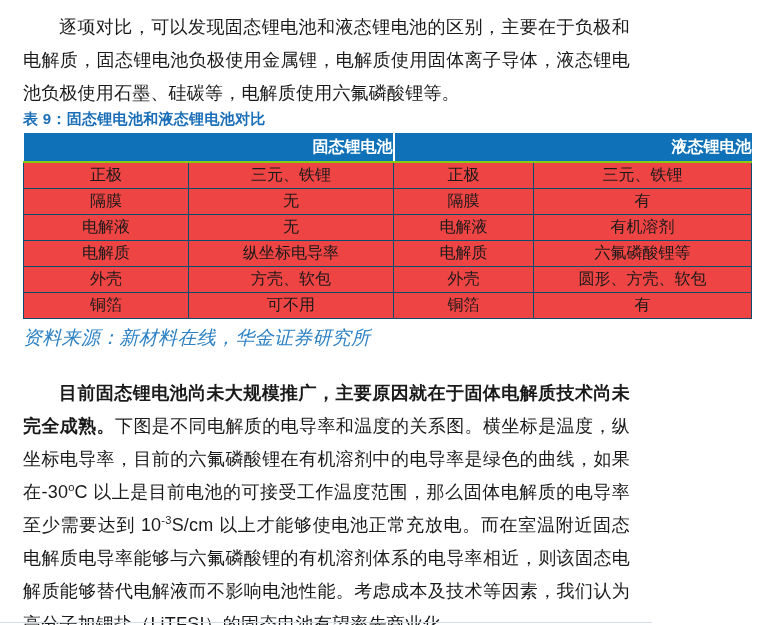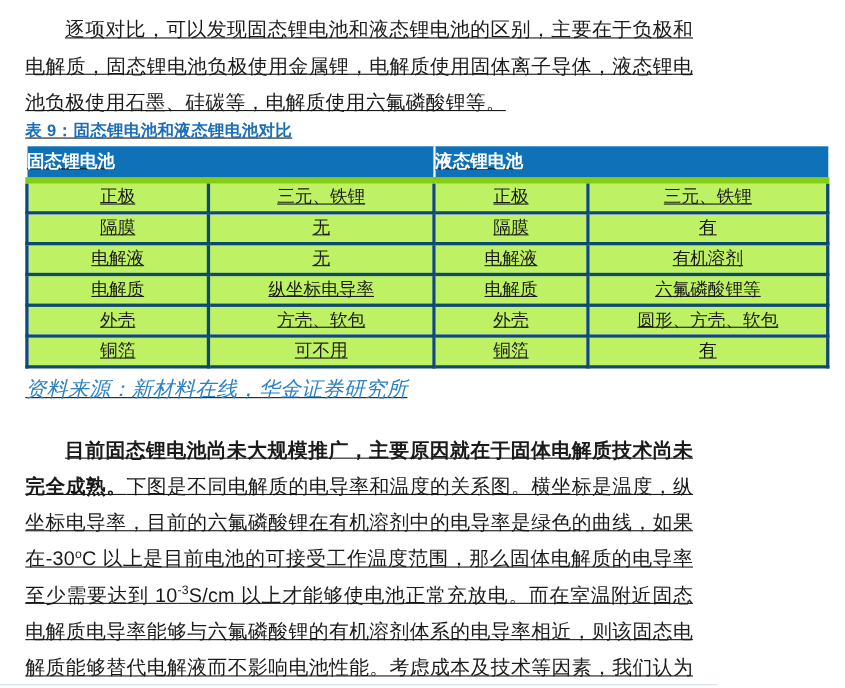--- a/index.html
+++ b/index.html
@@ -14,21 +14,20 @@
     font-family: "Liberation Sans", "DejaVu Sans", sans-serif;
     color: #1a1a1a;
     overflow: hidden;
   }
   .page {
     position: relative;
     padding: 6px 22px 0 23px;
     box-sizing: border-box;
     width: 652px;
     height: 625px;
-    text-decoration: underline;
   }
   .para {
     font-size: 18px;
     line-height: 33px;
     text-align: justify;
     text-indent: 2em;
     margin: 0;
     letter-spacing: 0.2px;
   }
   .para-1 { margin-top: 5px; }
@@ -52,34 +51,34 @@
     table-layout: fixed;
     width: 728px;
   }
   table.compare-table th {
     background: #0f72b8;
     color: #ffffff;
     font-weight: bold;
     font-size: 16px;
     height: 28px;
     padding: 0;
-    text-align: left;
+    text-align: right;
     border: none;
-    border-bottom: 6px solid #84cc16;
+    border-bottom: 2px solid #84cc16;
   }
   table.compare-table th.right-group {
     border-left: 2px solid #ffffff;
   }
   table.compare-table td {
-    border: 3px solid #0c4a6e;
+    border: 1px solid #0c4a6e;
     font-size: 16px;
     height: 25px;
     padding: 0 4px;
     text-align: center;
-    background: #bef264;
+    background: #ef4444;
     white-space: nowrap;
     overflow: hidden;
   }
   .source-note {
     margin-top: 6px;
     font-size: 19px;
     font-style: italic;
     color: #2e82c4;
     letter-spacing: 0.3px;
   }

